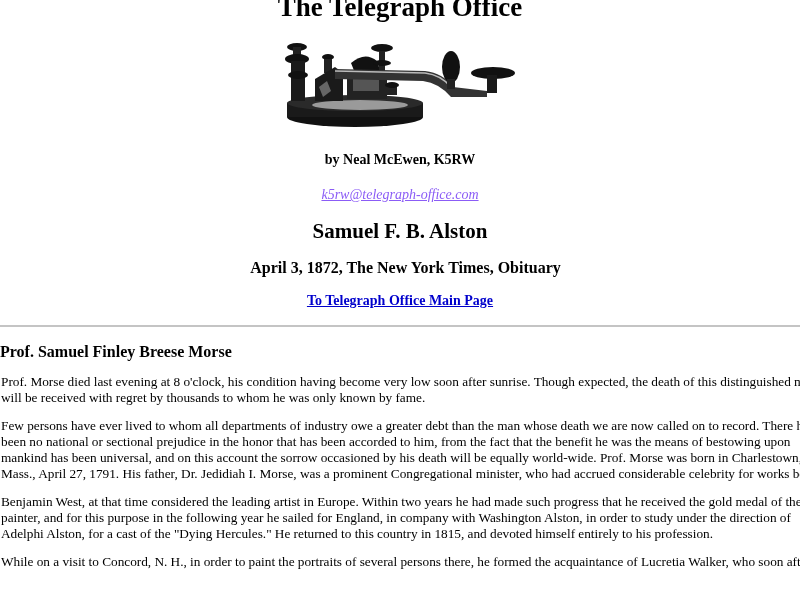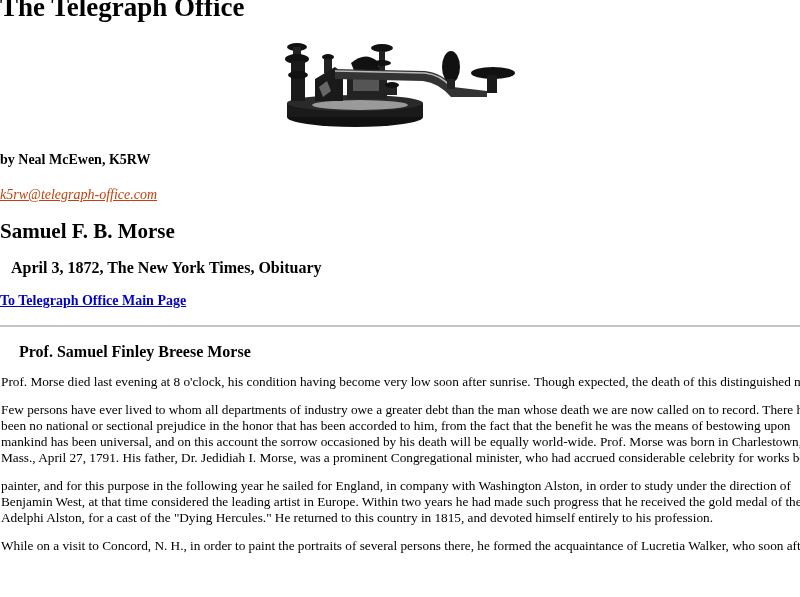--- a/index.html
+++ b/index.html
@@ -13,21 +13,21 @@
     body {
       font-family: "Liberation Serif", "DejaVu Serif", serif;
       color: #000000;
       font-size: 16px;
       line-height: 17px;
     }
     .page {
       position: relative;
       width: 800px;
     }
-    .center { text-align: left; }
+    .center { text-align: center; }
     h1.site-title {
       font-family: "Liberation Serif", serif;
       font-size: 27px;
       font-weight: bold;
       margin: 0;
       padding-top: 0;
       line-height: 20px;
       height: 20px;
       overflow: visible;
       position: relative;
@@ -45,21 +45,21 @@
       margin-top: 16px;
       line-height: 17px;
     }
     .email {
       margin-top: 18px;
       font-size: 14px;
       font-style: italic;
       line-height: 17px;
     }
     a { color: #0000ee; }
-    .email a { color: #c2410c; }
+    .email a { color: #8b5cf6; }
     h2.subject {
       font-size: 21px;
       font-weight: bold;
       margin: 16px 0 0 0;
       line-height: 24px;
     }
     h3.dateline {
       font-size: 16px;
       font-weight: bold;
       margin: 15px 0 0 11px;
@@ -75,21 +75,21 @@
     hr.divider {
       margin: 16px 0 0 0;
       border: none;
       border-top: 2px solid #c4c4c4;
       height: 0;
     }
     h3.section-heading {
       font-size: 16px;
       font-weight: bold;
       margin: 15px 0 0 0;
-      padding-left: 19px;
+      padding-left: 0;
       line-height: 20px;
     }
     p.body-para {
       margin: 12px 0 0 0;
       padding: 0 0 0 1px;
       font-size: 13.3px;
       line-height: 16px;
       width: 800px;
       white-space: normal;
       letter-spacing: -0.02px;
@@ -142,48 +142,49 @@
       <rect x="112" y="46" width="10" height="10" fill="#222"></rect>
       <ellipse cx="117" cy="46" rx="7" ry="3" fill="#111"></ellipse>
     </svg>
 
     <div class="byline">by Neal McEwen, K5RW</div>
 
     <div class="email">
       <a href="#">k5rw@telegraph-office.com</a>
     </div>
 
-    <h2 class="subject">Samuel F. B. Morse</h2>
+    <h2 class="subject">Samuel F. B. Alston</h2>
 
     <h3 class="dateline">April 3, 1872, The New York Times, Obituary</h3>
 
     <div class="mainlink">
       <a href="#">To Telegraph Office Main Page</a>
     </div>
   </div>
 
   <hr class="divider">
 
   <div>
     <h3 class="section-heading">Prof. Samuel Finley Breese Morse</h3>
 
     <p class="body-para">
       <span class="ln">Prof. Morse died last evening at 8 o'clock, his condition having become very low soon after sunrise. Though expected, the death of this distinguished man</span>
+      <span class="ln">will be received with regret by thousands to whom he was only known by fame.</span>
     </p>
 
     <p class="body-para">
       <span class="ln">Few persons have ever lived to whom all departments of industry owe a greater debt than the man whose death we are now called on to record. There has</span>
       <span class="ln">been no national or sectional prejudice in the honor that has been accorded to him, from the fact that the benefit he was the means of bestowing upon</span>
       <span class="ln">mankind has been universal, and on this account the sorrow occasioned by his death will be equally world-wide. Prof. Morse was born in Charlestown,</span>
       <span class="ln">Mass., April 27, 1791. His father, Dr. Jedidiah I. Morse, was a prominent Congregational minister, who had accrued considerable celebrity for works both on</span>
     </p>
 
     <p class="body-para">
+      <span class="ln">Benjamin West, at that time considered the leading artist in Europe. Within two years he had made such progress that he received the gold medal of the</span>
       <span class="ln">painter, and for this purpose in the following year he sailed for England, in company with Washington Alston, in order to study under the direction of</span>
-      <span class="ln">Benjamin West, at that time considered the leading artist in Europe. Within two years he had made such progress that he received the gold medal of the</span>
       <span class="ln">Adelphi Alston, for a cast of the "Dying Hercules." He returned to this country in 1815, and devoted himself entirely to his profession.</span>
     </p>
 
     <p class="body-para">
       <span class="ln">While on a visit to Concord, N. H., in order to paint the portraits of several persons there, he formed the acquaintance of Lucretia Walker, who soon after</span>
     </p>
   </div>
 
 </div>
 

